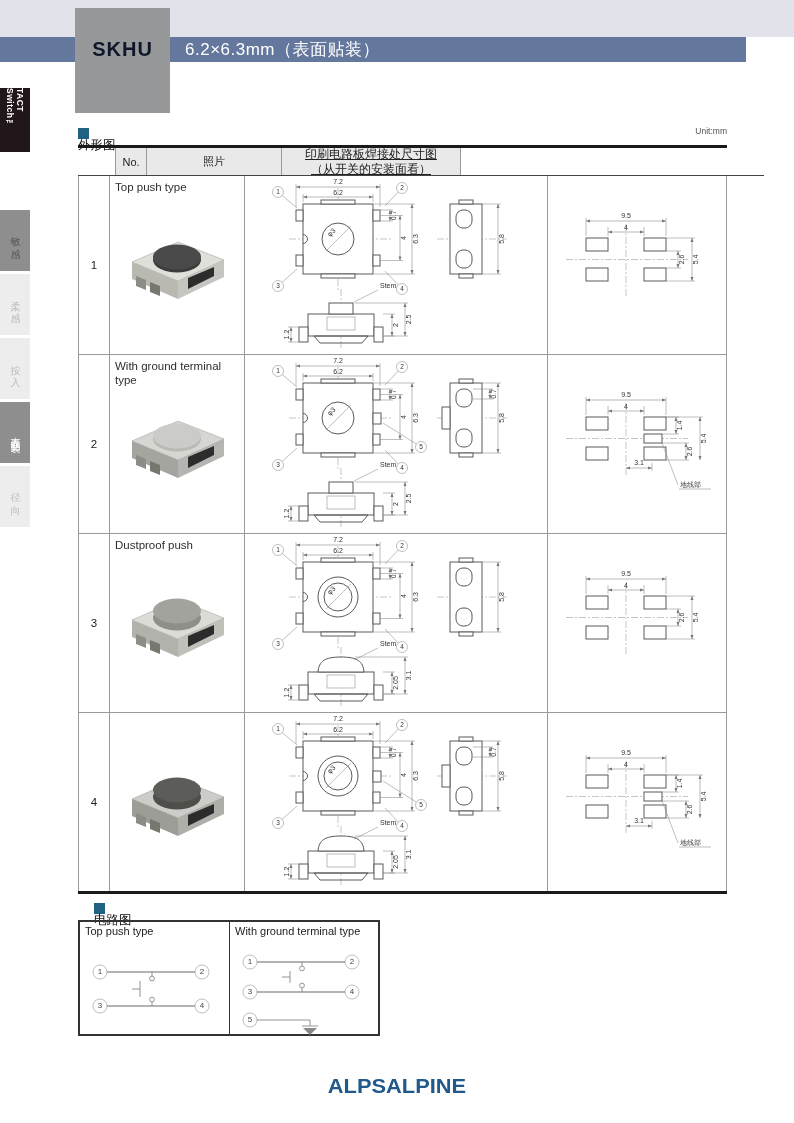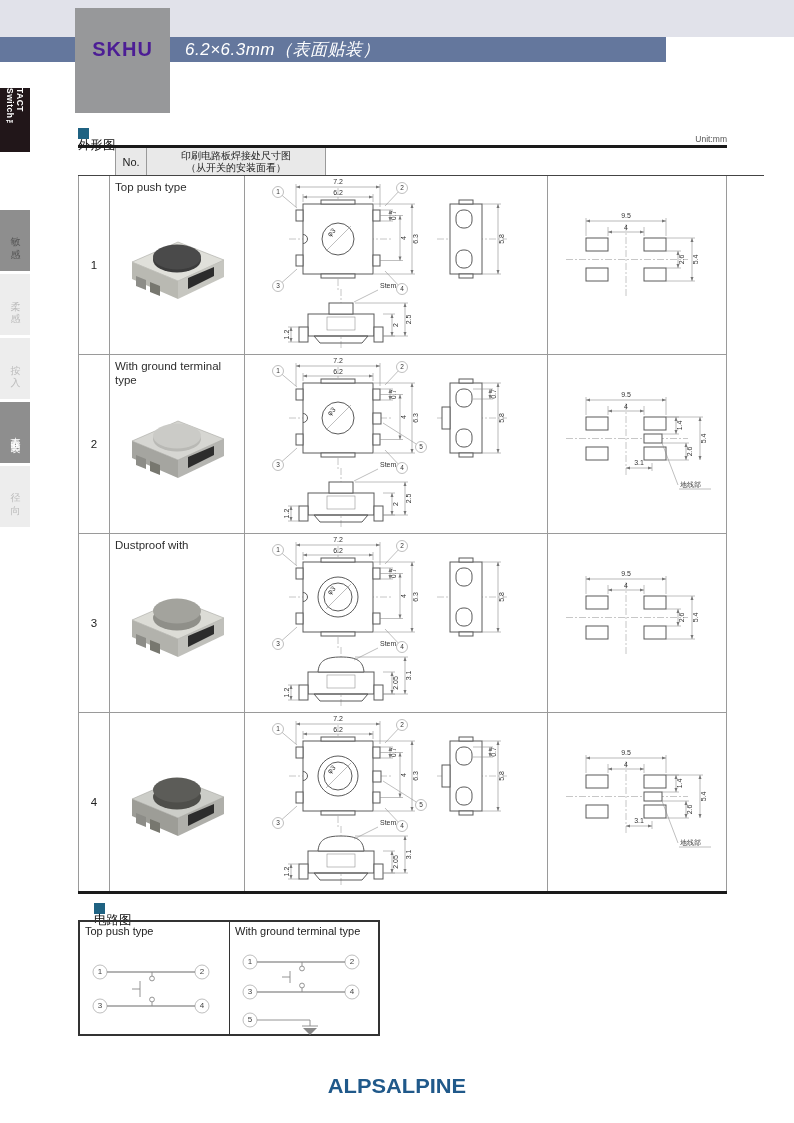--- a/index.html
+++ b/index.html
@@ -1,24 +1,24 @@
 <!DOCTYPE html>
 <html><head>
 <meta charset="utf-8">
 <style>
   html,body{margin:0;padding:0;background:#ffffff;}
   body{font-family:"Liberation Sans","DejaVu Sans",sans-serif;}
   .page{position:relative;width:794px;height:1123px;background:#fff;overflow:hidden;}
 
   
   .topband{position:absolute;left:0;top:0;width:794px;height:37px;background:#e1e2ea;}
-  .blueband{position:absolute;left:0;top:37px;width:666px;height:25px;background:#64779d;font-style:italic;}
+  .blueband{position:absolute;left:0;top:37px;width:746px;height:25px;background:#64779d;}
   .blueband .sizelabel{position:absolute;left:185px;top:0;height:25px;line-height:25px;color:#fff;font-size:17px;font-weight:500;letter-spacing:.5px;}
   .skhubox{position:absolute;left:75px;top:8px;width:95px;height:105px;background:#97989a;}
-  .skhubox .model{position:absolute;left:0;top:29px;width:95px;height:25px;line-height:25px;text-align:center;color:#4c1d95;font-size:20px;font-weight:bold;letter-spacing:1px;}
+  .skhubox .model{position:absolute;left:0;top:29px;width:95px;height:25px;line-height:25px;text-align:center;color:#0f172a;font-size:20px;font-weight:bold;letter-spacing:1px;}
 
   
   .tactbox{position:absolute;left:0;top:88px;width:30px;height:64px;background:#211619;color:#fff;
     display:flex;align-items:center;justify-content:center;writing-mode:vertical-rl;font-size:8.5px;font-weight:bold;letter-spacing:.5px;}
   .tabcol{position:absolute;left:0;top:210px;width:30px;}
   .stab{width:30px;height:61px;margin-bottom:3px;display:flex;align-items:center;justify-content:center;
     writing-mode:vertical-rl;text-orientation:upright;font-size:10px;}
   .stab.active{background:#8e8e8e;color:#ffffff;}
   .stab.graydark{background:#8e8e8e;color:#565656;}
   .stab.dim{background:#ededed;color:#bcbcbc;}
@@ -36,21 +36,21 @@
   .thead{border-bottom:1.5px solid #444;padding-left:37px;}
   .drow{border-bottom:1px solid #9a9a9a;height:178px;}
   .drow:last-child{border-bottom:none;}
   .cell{border-right:1px solid #9a9a9a;box-sizing:border-box;position:relative;}
   .cell.c0{width:32px;border-left:1px solid #9a9a9a;}
   .cell.c1{width:135px;}
   .cell.c2{width:303px;}
   .cell.c3{width:179px;border-right:1px solid #9a9a9a;}
   .drow .cell.c0{display:flex;align-items:center;justify-content:center;font-size:11.5px;color:#222;}
   .ptype{position:absolute;left:5px;top:4px;right:2px;font-size:11.5px;color:#2e2e2e;line-height:1.25;}
-  .hdr2{font-size:10px;line-height:1.2;text-align:center;}
+  .hdr2{font-size:12px;line-height:1.2;text-align:center;text-decoration:underline;}
   svg{display:block;}
   svg text{font-family:"Liberation Sans","DejaVu Sans",sans-serif;}
   .dln{stroke:#5a5a5a;stroke-width:1;fill:none;}
   .dlnf{stroke:#5a5a5a;stroke-width:1;fill:#fff;}
   .thin{stroke:#8a8a8a;stroke-width:.55;fill:none;}
   .dim{stroke:#8a8a8a;stroke-width:.6;fill:none;}
   .arr{fill:#777;stroke:none;}
   .cl{stroke:#999;stroke-width:.55;stroke-dasharray:7 2 2 2;fill:none;}
   .dt{font-size:7px;fill:#333;}
   .pt{font-size:6.5px;fill:#333;}
@@ -88,25 +88,26 @@
       <div class="stab dim" style="letter-spacing: 12px;">柔感</div>
       <div class="stab dim" style="letter-spacing: 12px;">按入</div>
       <div class="stab active" style="letter-spacing: 2px;">表面贴装</div>
       <div class="stab dim" style="letter-spacing: 12px;">径向</div>
     </div>
 
   <div class="sectitle" style="left:78px;top:128px;">
     <span class="bullet"></span>
     <span class="stxt">外形图</span>
   </div>
-  <div class="unitlabel" style="right:67px;top:134px;">Unit:mm</div>
+  <div class="unitlabel" style="right:67px;top:126px;">Unit:mm</div>
 
   <div class="otable">
     <div class="trow thead">
       <div class="cell c0">No.</div>
+      <div class="cell c1">照片</div>
       <div class="cell c3">
         <div class="hdr2">印刷电路板焊接处尺寸图</div>
         <div class="hdr2">（从开关的安装面看）</div>
       </div>
     </div>
     <div id="rows">
         <div class="trow drow">
           <div class="cell c0">1</div>
           <div class="cell c1">
             <div class="ptype">Top push type</div>
@@ -435,21 +436,21 @@
                 <text x="132" y="132" class="dt" text-anchor="start">地线部</text>
                 <line x1="131" y1="134" x2="163" y2="134" class="thin"></line>
                 <line x1="114" y1="88" x2="130" y2="130" class="thin"></line>
               </g>
             </svg>
           </div>
         </div>
         <div class="trow drow">
           <div class="cell c0">3</div>
           <div class="cell c1">
-            <div class="ptype">Dustproof with</div>
+            <div class="ptype">Dustproof push</div>
             <svg viewBox="0 0 135 176" width="135" height="176">
               <g>
                 <polygon points="22,86 68,66 114,84 68,105" fill="#dcdcd6" stroke="#9a9a94" stroke-width="0.5"></polygon>
                 <polygon points="22,86 68,105 68,123 22,103" fill="#b2b2ac"></polygon>
                 <polygon points="68,105 114,84 114,101 68,123" fill="#b2b2ac" opacity="0.82"></polygon>
                 <polygon points="78,102 104,91 104,100 78,113" fill="#2c2c2c"></polygon>
                 <polygon points="26,100 36,104 36,114 26,110" fill="#8d8d88"></polygon>
                 <polygon points="40,106 50,110 50,120 40,116" fill="#77776f"></polygon>
                 <ellipse cx="67" cy="84" rx="24" ry="12.5" fill="#8f8f89"></ellipse>
                 <ellipse cx="67" cy="77" rx="24" ry="12.5" fill="#a3a39d"></ellipse>

